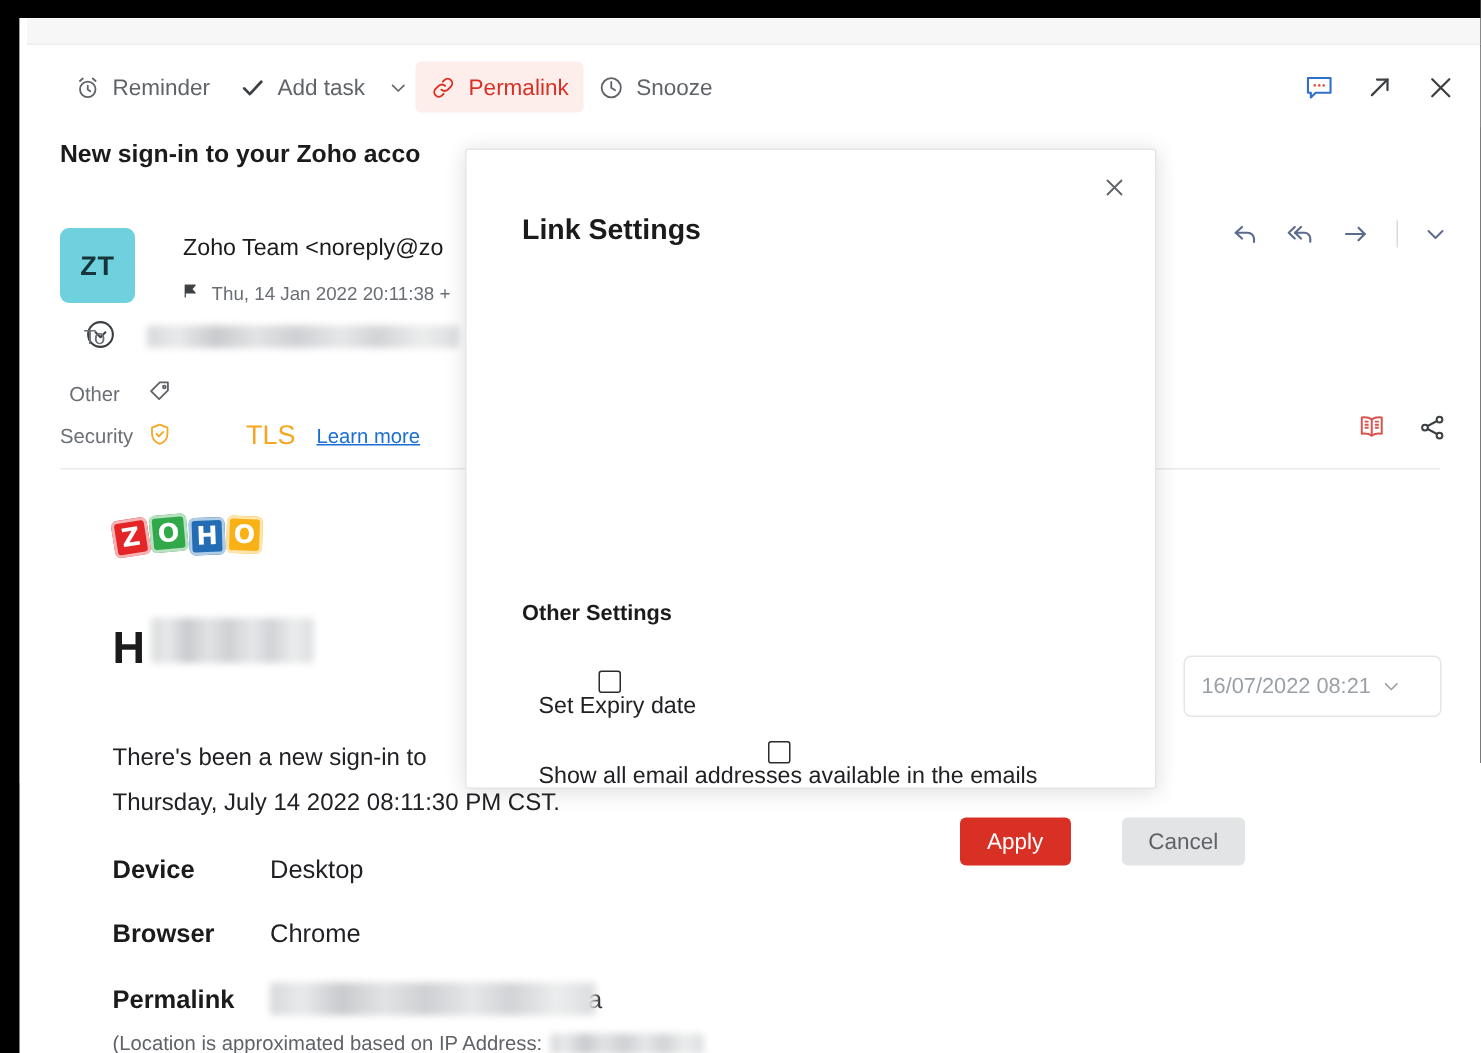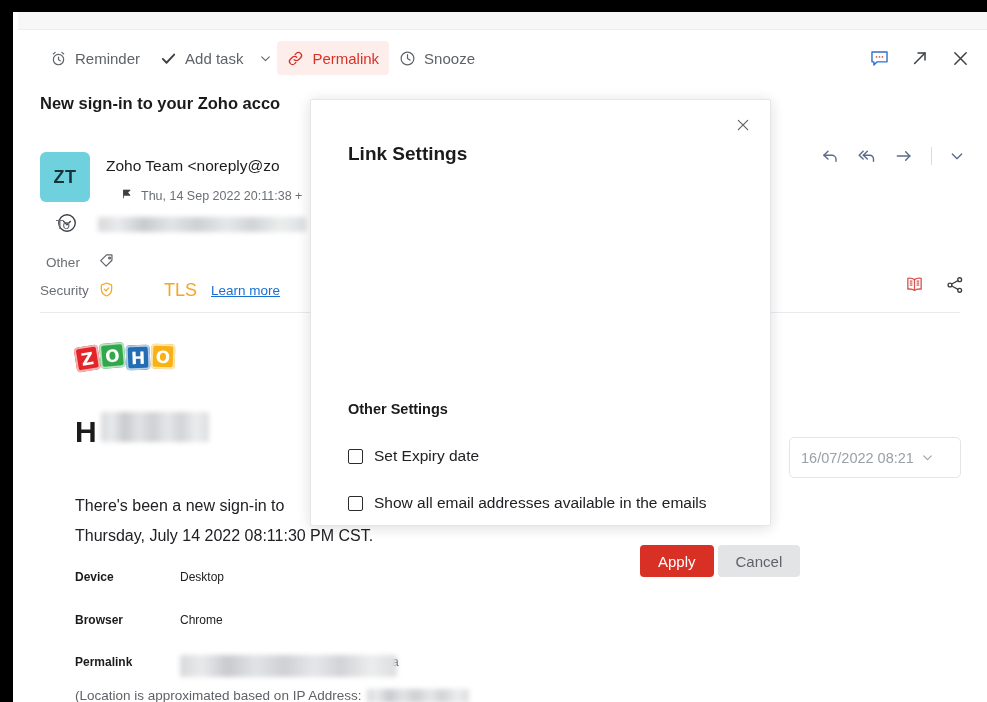--- a/index.html
+++ b/index.html
@@ -111,21 +111,21 @@
     border-radius: 6px;
     background: #6fd1dd;
     color: #16343a;
     font-size: 18px;
     font-weight: bold;
     display: flex; align-items: center; justify-content: center;
     letter-spacing: .5px;
   }
   .sender-name {
     position: absolute;
-    left: 88px; top: 145px;
+    left: 104px; top: 145px;
     font-size: 15.5px;
     color: #1b1b1b;
     white-space: nowrap;
   }
   .sender-date {
     position: absolute;
     left: 103px; top: 176px;
     display: flex; align-items: center; gap: 8px;
     font-size: 12.5px;
     color: #6a6f75;
@@ -257,24 +257,24 @@
     position: absolute;
     left: 57px; top: 515px;
     font-size: 16px; color: #202124;
     white-space: nowrap;
   }
   .atsign { color: #1a6fd4; }
 
   .detail-row {
     position: absolute;
     left: 57px;
-    font-size: 12px;
+    font-size: 17px;
     color: #202124;
     display: flex;
-    align-items: flex-start;
+    align-items: flex-end;
   }
   .detail-row .dk {
     width: 105px;
     font-weight: bold;
     color: #1b1b1b;
   }
   .dr1 { top: 558px; }
   .dr2 { top: 601px; }
   .dr3 { top: 643px; }
 
@@ -343,22 +343,22 @@
     font-size: 14.5px;
     font-weight: bold;
     color: #1b1b1b;
   }
 
   .cb-row {
     position: absolute;
     display: flex;
     align-items: center;
   }
-  .cb-expiry { left: 37px; top: 347px; }
-  .cb-show   { left: 37px; top: 394px; }
+  .cb-expiry { left: 37px; top: 347px; flex-direction: column; }
+  .cb-show   { left: 37px; top: 394px; flex-direction: column; }
   .cbox {
     width: 15px; height: 15px;
     border: 1.6px solid #2b2b2b;
     border-radius: 2px;
     background: #fff;
     cursor: pointer;
     flex: none;
   }
   .cb-label {
     margin-left: 11px;
@@ -384,34 +384,34 @@
     font-size: 14.5px;
     color: #9aa0a6;
     white-space: nowrap;
   }
   .date-pill .dc { color: #9aa0a6; display: flex; }
 
   .btn-row {
     position: absolute;
     left: 329px; top: 445px;
     display: flex;
-    gap: 4px;
+    gap: 18px;
   }
   .btn {
     height: 32px;
     padding: 0 18px;
     border-radius: 4px;
     border: none;
     font-size: 15px;
     cursor: pointer;
     font-family: "Liberation Sans", "DejaVu Sans", sans-serif;
     display: flex; align-items: center; justify-content: center;
   }
   .btn-apply { background: #d93025; color: #ffffff; }
-  .btn-cancel { background: #e3e4e6; color: #5f6368; }
+  .btn-cancel { background: #e3e4e6; color: #5f6368; margin-left: 16px; }
 </style>
 </head>
 <body>
 
 <div id="root">
 
   <div class="black-top"></div>
   <div class="black-left"></div>
   <div class="gap-strip"></div>
 
@@ -496,21 +496,21 @@
 
     <div class="avatar">ZT</div>
     <div class="sender-name">Zoho Team &lt;noreply@zo</div>
     <div class="sender-date">
       <span class="flag-ic">
         <svg width="12" height="12" viewBox="0 0 24 24" fill="#3c4043" stroke="#3c4043" stroke-width="1.6" stroke-linejoin="round">
           <path d="M5 3.5v17"></path>
           <path d="M5.6 4.2h12.6L13.6 9.4l4.6 5.2H5.6z"></path>
         </svg>
       </span>
-      <span>Thu, 14 Sep 2022 20:11:38 +</span>
+      <span>Thu, 14 Jan 2022 20:11:38 +</span>
     </div>
 
     <span class="expand-chevron">
       <svg width="22" height="22" viewBox="0 0 24 24" fill="none" stroke="#3c4043" stroke-width="1.5" stroke-linecap="round" stroke-linejoin="round">
         <circle cx="12" cy="12" r="9"></circle>
         <path d="M8.4 10.4 12 14l3.6-3.6"></path>
       </svg>
     </span>
 
     <div class="meta-row row-to">

